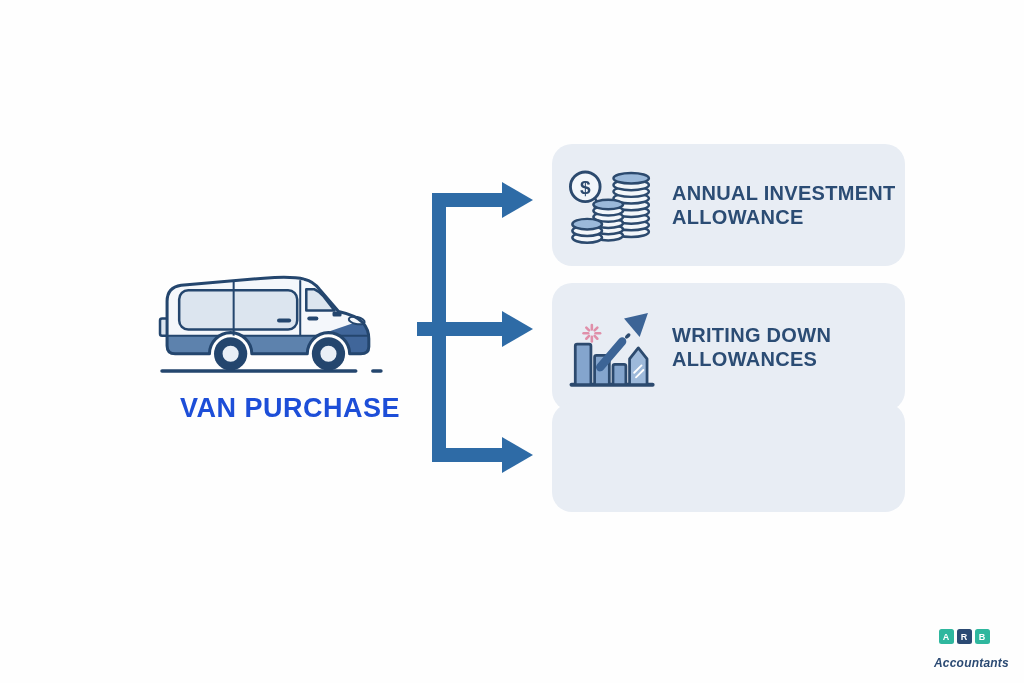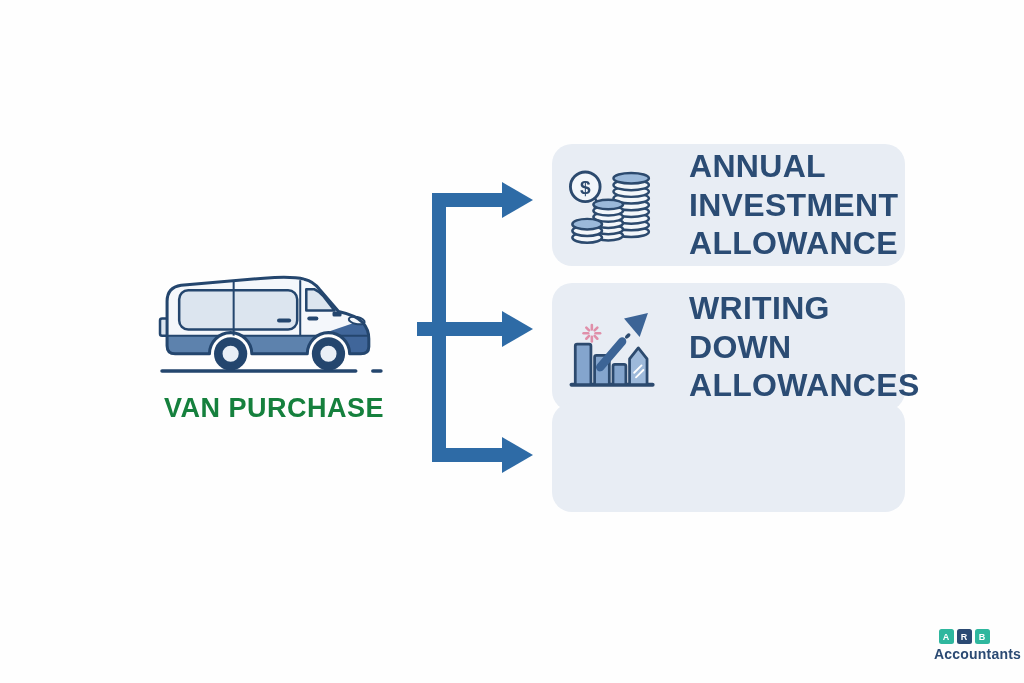--- a/index.html
+++ b/index.html
@@ -9,55 +9,55 @@
     font-family:"Liberation Sans", sans-serif;
   }
   .stage {
     position:relative; width:1024px; height:683px; background:#fefefe;
   }
 
   
   .van-wrap { position:absolute; left:158px; top:260px; width:232px; height:118px; }
   .van-label {
     position:absolute; left:148px; top:393px; width:252px;
-    text-align:center; font-size:27px; font-weight:bold;
-    color:#15803d; letter-spacing:0.5px;
+    text-align:right; font-size:27px; font-weight:bold;
+    color:#1d4ed8; letter-spacing:0.5px;
   }
 
   
   .connector { position:absolute; left:405px; top:175px; width:130px; height:300px; }
 
   
   .branch-box {
     position:absolute; left:552px; width:353px;
     background:#e8edf4; border-radius:20px;
     display:flex; align-items:center;
     padding:0 8px 0 12px; box-sizing:border-box;
   }
   #box1 { top:144px; height:122px; }
   #box2 { top:283px; height:128px; }
   #box3 { top:403px; height:109px; }
   .branch-icon { width:98px; flex:0 0 98px; display:flex; justify-content:center; align-items:center; }
   .branch-title {
-    margin-left:27px; width:228px;
-    font-size:32px; font-weight:bold; line-height:1.21;
+    margin-left:10px; width:228px;
+    font-size:20px; font-weight:bold; line-height:1.21;
     color:#2b4c74; letter-spacing:0.3px;
   }
 
   
   .logo { position:absolute; left:934px; top:629px; width:60px; text-align:center; }
   .logo-row { display:flex; gap:3px; justify-content:center; }
   .logo-sq {
     width:15px; height:15px; border-radius:2.5px;
     color:#ffffff; font-size:9px; font-weight:bold;
     display:flex; align-items:center; justify-content:center;
   }
   .logo-sq.teal { background:#2fb79e; }
   .logo-sq.navy { background:#2b4a73; }
-  .logo-name { font-size:14px; font-weight:bold; color:#2b4a73; margin-top:2px; letter-spacing:0.2px; }
+  .logo-name { font-size:12px; font-weight:bold; color:#2b4a73; margin-top:12px; letter-spacing:0.2px;font-style:italic; }
 </style>
 </head>
 <body>
 
 <div class="stage">
 
   <div class="van-wrap">
     <svg width="232" height="118" viewBox="0 0 230 115">
       <defs>
         <clipPath id="vanbody-clip">

